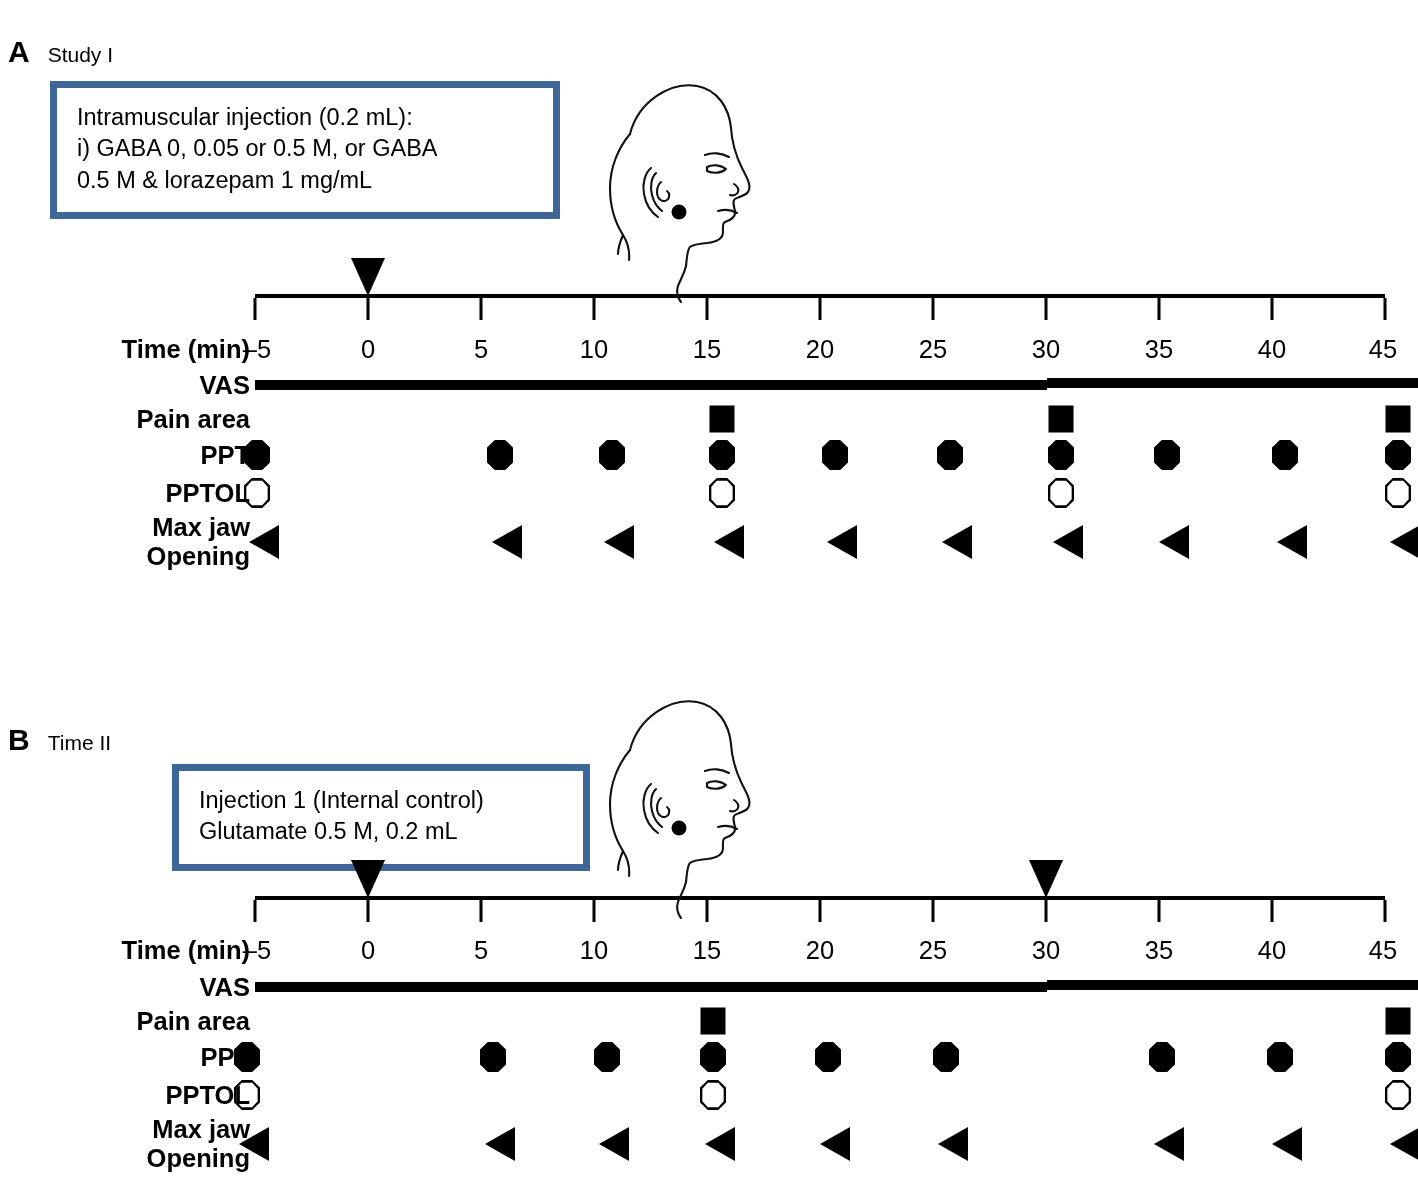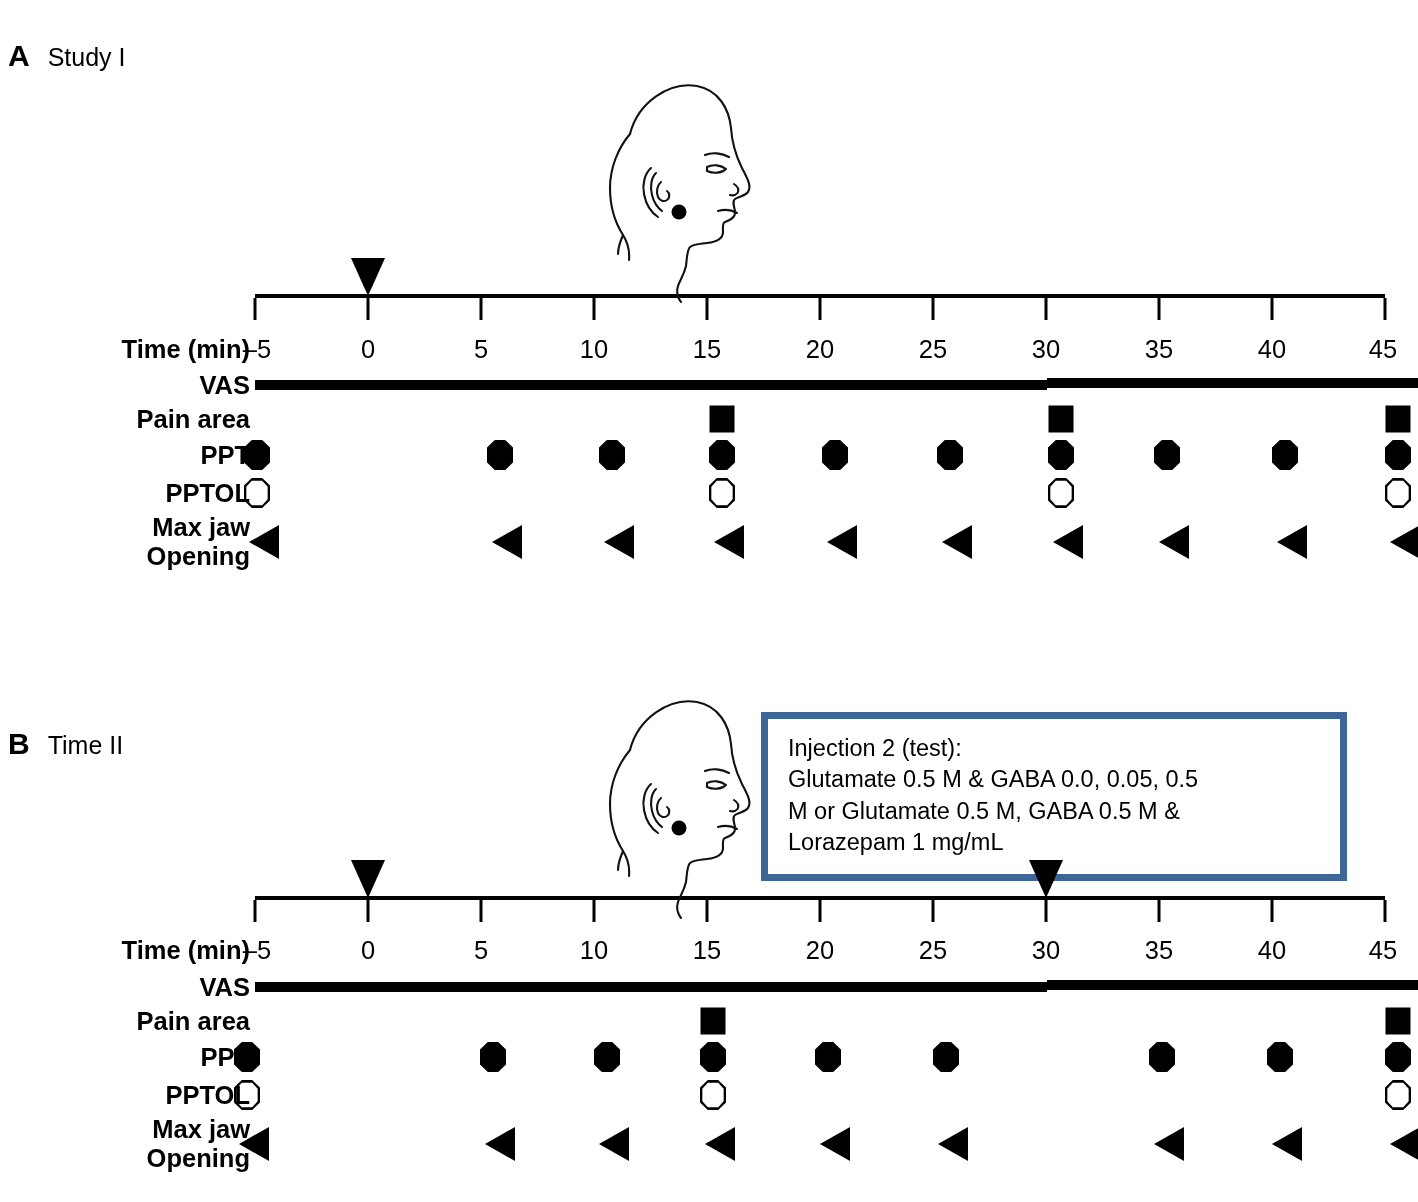--- a/index.html
+++ b/index.html
@@ -19,21 +19,21 @@
   #panel-b { top: 688px; height: 514px; }
 
   
   .panel-head {
     position: absolute;
     left: 8px; top: 6px;
     display: flex; align-items: baseline; gap: 18px;
     white-space: nowrap;
   }
   .panel-letter { font-size: 30px; font-weight: bold; letter-spacing: 0; }
-  .panel-title  { font-size: 25px; font-weight: normal; margin-top: 37px; }
+  .panel-title  { font-size: 21px; font-weight: normal; margin-top: 37px; }
 
   
   .callout {
     position: absolute;
     box-sizing: border-box;
     border: 7px solid #3f6699;
     background: #ffffff;
     padding: 14px 18px 16px 20px;
     font-size: 23.5px;
     line-height: 1.33;
@@ -122,20 +122,23 @@
 </head>
 <body>
 
 <section class="panel" id="panel-a">
 
   <div class="panel-head">
     <span class="panel-letter">A</span>
     <span class="panel-title">Study I</span>
   </div>
 
+  <div class="callout" style="left:50px; top:81px; width:510px;">Intramuscular injection (0.2 mL):
+i) GABA 0, 0.05 or 0.5 M, or GABA
+0.5 M &amp; lorazepam 1 mg/mL</div>
 
   <div class="headfig" style="left:566px; top:72px; width:210px; height:240px;">
     <svg width="210" height="240" viewBox="0 0 210 240" aria-hidden="true">
       <g fill="none" stroke="#111" stroke-width="2.1" stroke-linecap="round" stroke-linejoin="round">
         <path d="M64 62 C72 30 104 9 131 14 C152 18 163 36 165 56
                  C166 72 170 84 176 96 C181 106 186 114 182 120
                  C179 124 172 125 169 127 C166 129 168 134 169 139
                  C170 145 165 148 159 150
                  C156 151 157 156 157 160
                  C157 167 150 170 141 171
@@ -249,25 +252,23 @@
   </div>
 </section>
 
 <section class="panel" id="panel-b">
 
   <div class="panel-head">
     <span class="panel-letter">B</span>
     <span class="panel-title">Time II</span>
   </div>
 
-
-  <div class="callout" style="left:761px; top:24px; width:586px;">Injection 2 (test):
-Glutamate 0.5 M &amp; GABA 0.0, 0.05, 0.5
-M or Glutamate 0.5 M, GABA 0.5 M &amp;
-Lorazepam 1 mg/mL</div>
+  <div class="callout" style="left:172px; top:76px; width:418px;">Injection 1 (Internal control)
+Glutamate 0.5 M, 0.2 mL</div>
+
 
   <div class="headfig" style="left:566px; top:0px; width:210px; height:240px;">
     <svg width="210" height="240" viewBox="0 0 210 240" aria-hidden="true">
       <g fill="none" stroke="#111" stroke-width="2.1" stroke-linecap="round" stroke-linejoin="round">
         <path d="M64 62 C72 30 104 9 131 14 C152 18 163 36 165 56
                  C166 72 170 84 176 96 C181 106 186 114 182 120
                  C179 124 172 125 169 127 C166 129 168 134 169 139
                  C170 145 165 148 159 150
                  C156 151 157 156 157 160
                  C157 167 150 170 141 171

